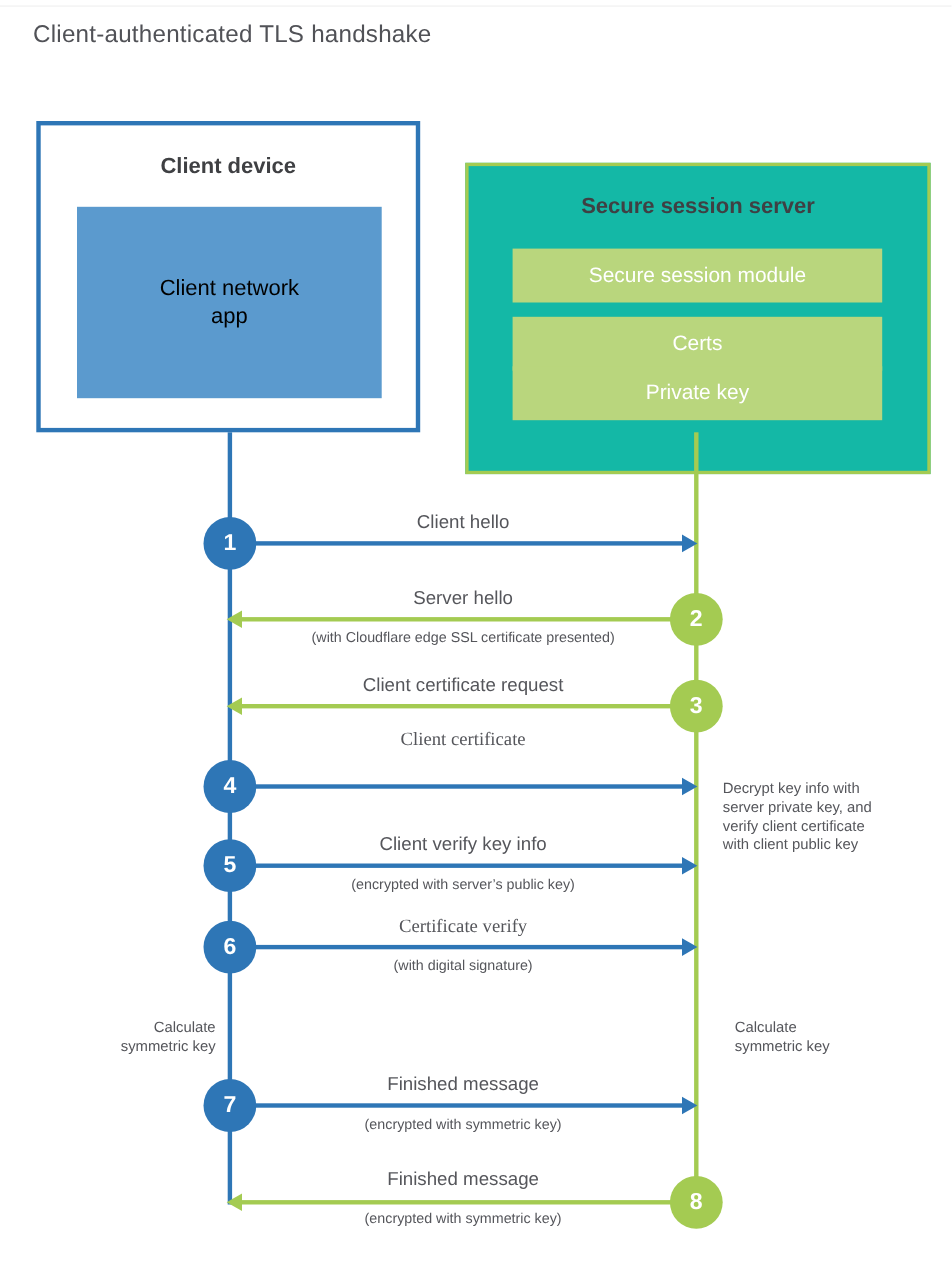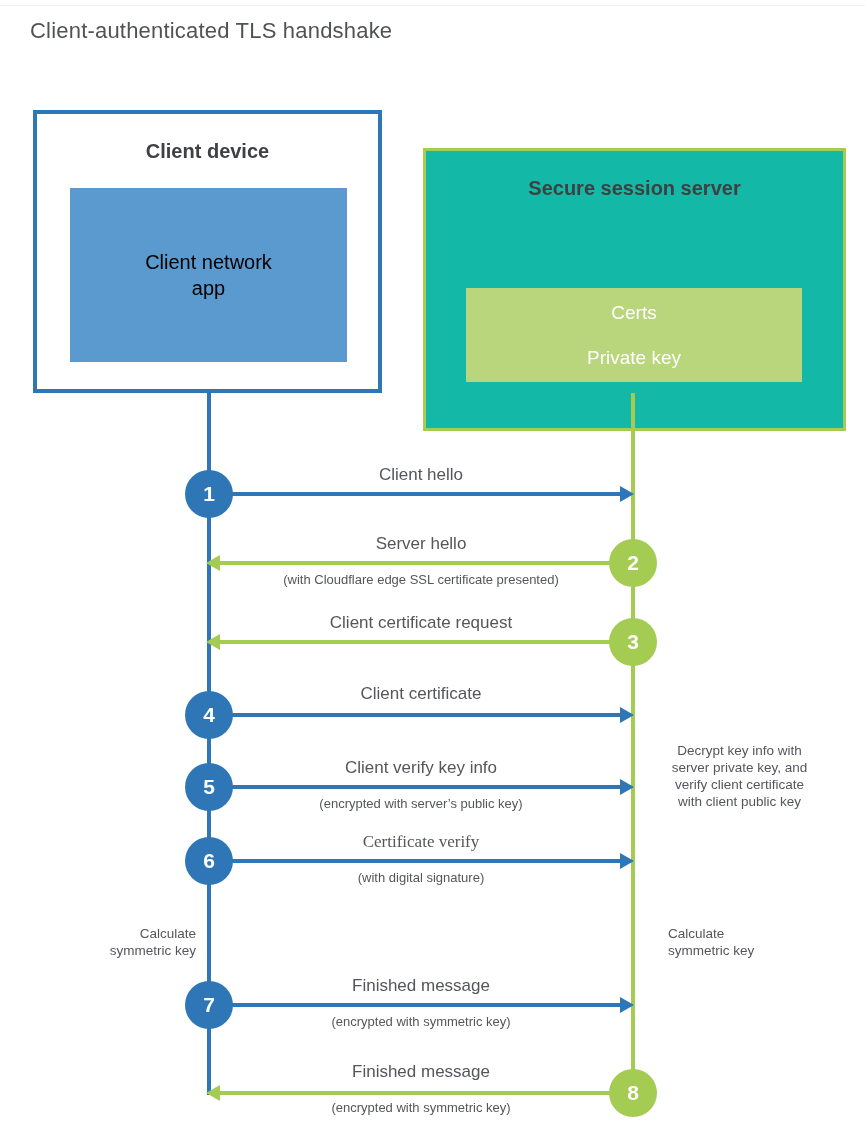--- a/index.html
+++ b/index.html
@@ -73,50 +73,53 @@
     font-size:17px;color:var(--label);
   }
   .msg-sublabel{
     position:absolute;left:209px;width:424px;text-align:center;
     font-size:13px;color:var(--label);
   }
   
   .y1 .shaft,.y1-s{top:492px;} .y1 .head{top:486px;} .y1 .circle{top:470px;} .y1 .msg-label{top:465px;}
   .y2 .shaft{top:561px;} .y2 .head{top:555px;} .y2 .circle{top:539px;} .y2 .msg-label{top:534px;} .y2 .msg-sublabel{top:572px;}
   .y3 .shaft{top:640px;} .y3 .head{top:634px;} .y3 .circle{top:618px;} .y3 .msg-label{top:613px;}
-  .y4 .shaft{top:713px;} .y4 .head{top:707px;} .y4 .circle{top:691px;} .y4 .msg-label{top:684px;}
+  .y4 .shaft{top:713px;} .y4 .head{top:707px;} .y4 .circle{top:691px;} .y4 .msg-label{top:662px;font-family:Liberation Serif, serif;}
   .y5 .shaft{top:785px;} .y5 .head{top:779px;} .y5 .circle{top:763px;} .y5 .msg-label{top:758px;} .y5 .msg-sublabel{top:796px;}
   .y6 .shaft{top:859px;} .y6 .head{top:853px;} .y6 .circle{top:837px;} .y6 .msg-label{top:832px;font-family:Liberation Serif, serif;} .y6 .msg-sublabel{top:870px;}
   .y7 .shaft{top:1003px;} .y7 .head{top:997px;} .y7 .circle{top:981px;} .y7 .msg-label{top:976px;} .y7 .msg-sublabel{top:1014px;}
   .y8 .shaft{top:1091px;} .y8 .head{top:1085px;} .y8 .circle{top:1069px;} .y8 .msg-label{top:1062px;} .y8 .msg-sublabel{top:1100px;}
   
   .side-note{
     position:absolute;font-size:13.5px;line-height:17px;color:var(--label);white-space:pre-line;
   }
-  .note-decrypt{left:657px;top:742px;width:165px;text-align:center;}
+  .note-decrypt{left:657px;top:708px;width:165px;text-align:left;}
   .note-calc-left{left:56px;top:925px;width:140px;text-align:right;}
   .note-calc-right{left:668px;top:925px;width:140px;text-align:left;}
 </style>
 </head>
 <body>
 
 <div class="top-rule"></div>
 
 <h1 class="diagram-title">Client-authenticated TLS handshake</h1>
 
 <div class="client-box">
   <div class="box-title">Client device</div>
   <div class="client-app">
     <div class="client-app-label">Client network
 app</div>
   </div>
 </div>
 
 <div class="server-box">
   <div class="box-title">Secure session server</div>
+  <div class="module-bar bar-1">
+    <span>Secure session module</span>
+  </div>
   <div class="module-bar bar-2">
     <span>Certs</span>
   </div>
   <div class="module-bar bar-3">
     <span>Private key</span>
   </div>
 </div>
 
 <div class="lifeline client"></div>
 <div class="lifeline server"></div>

